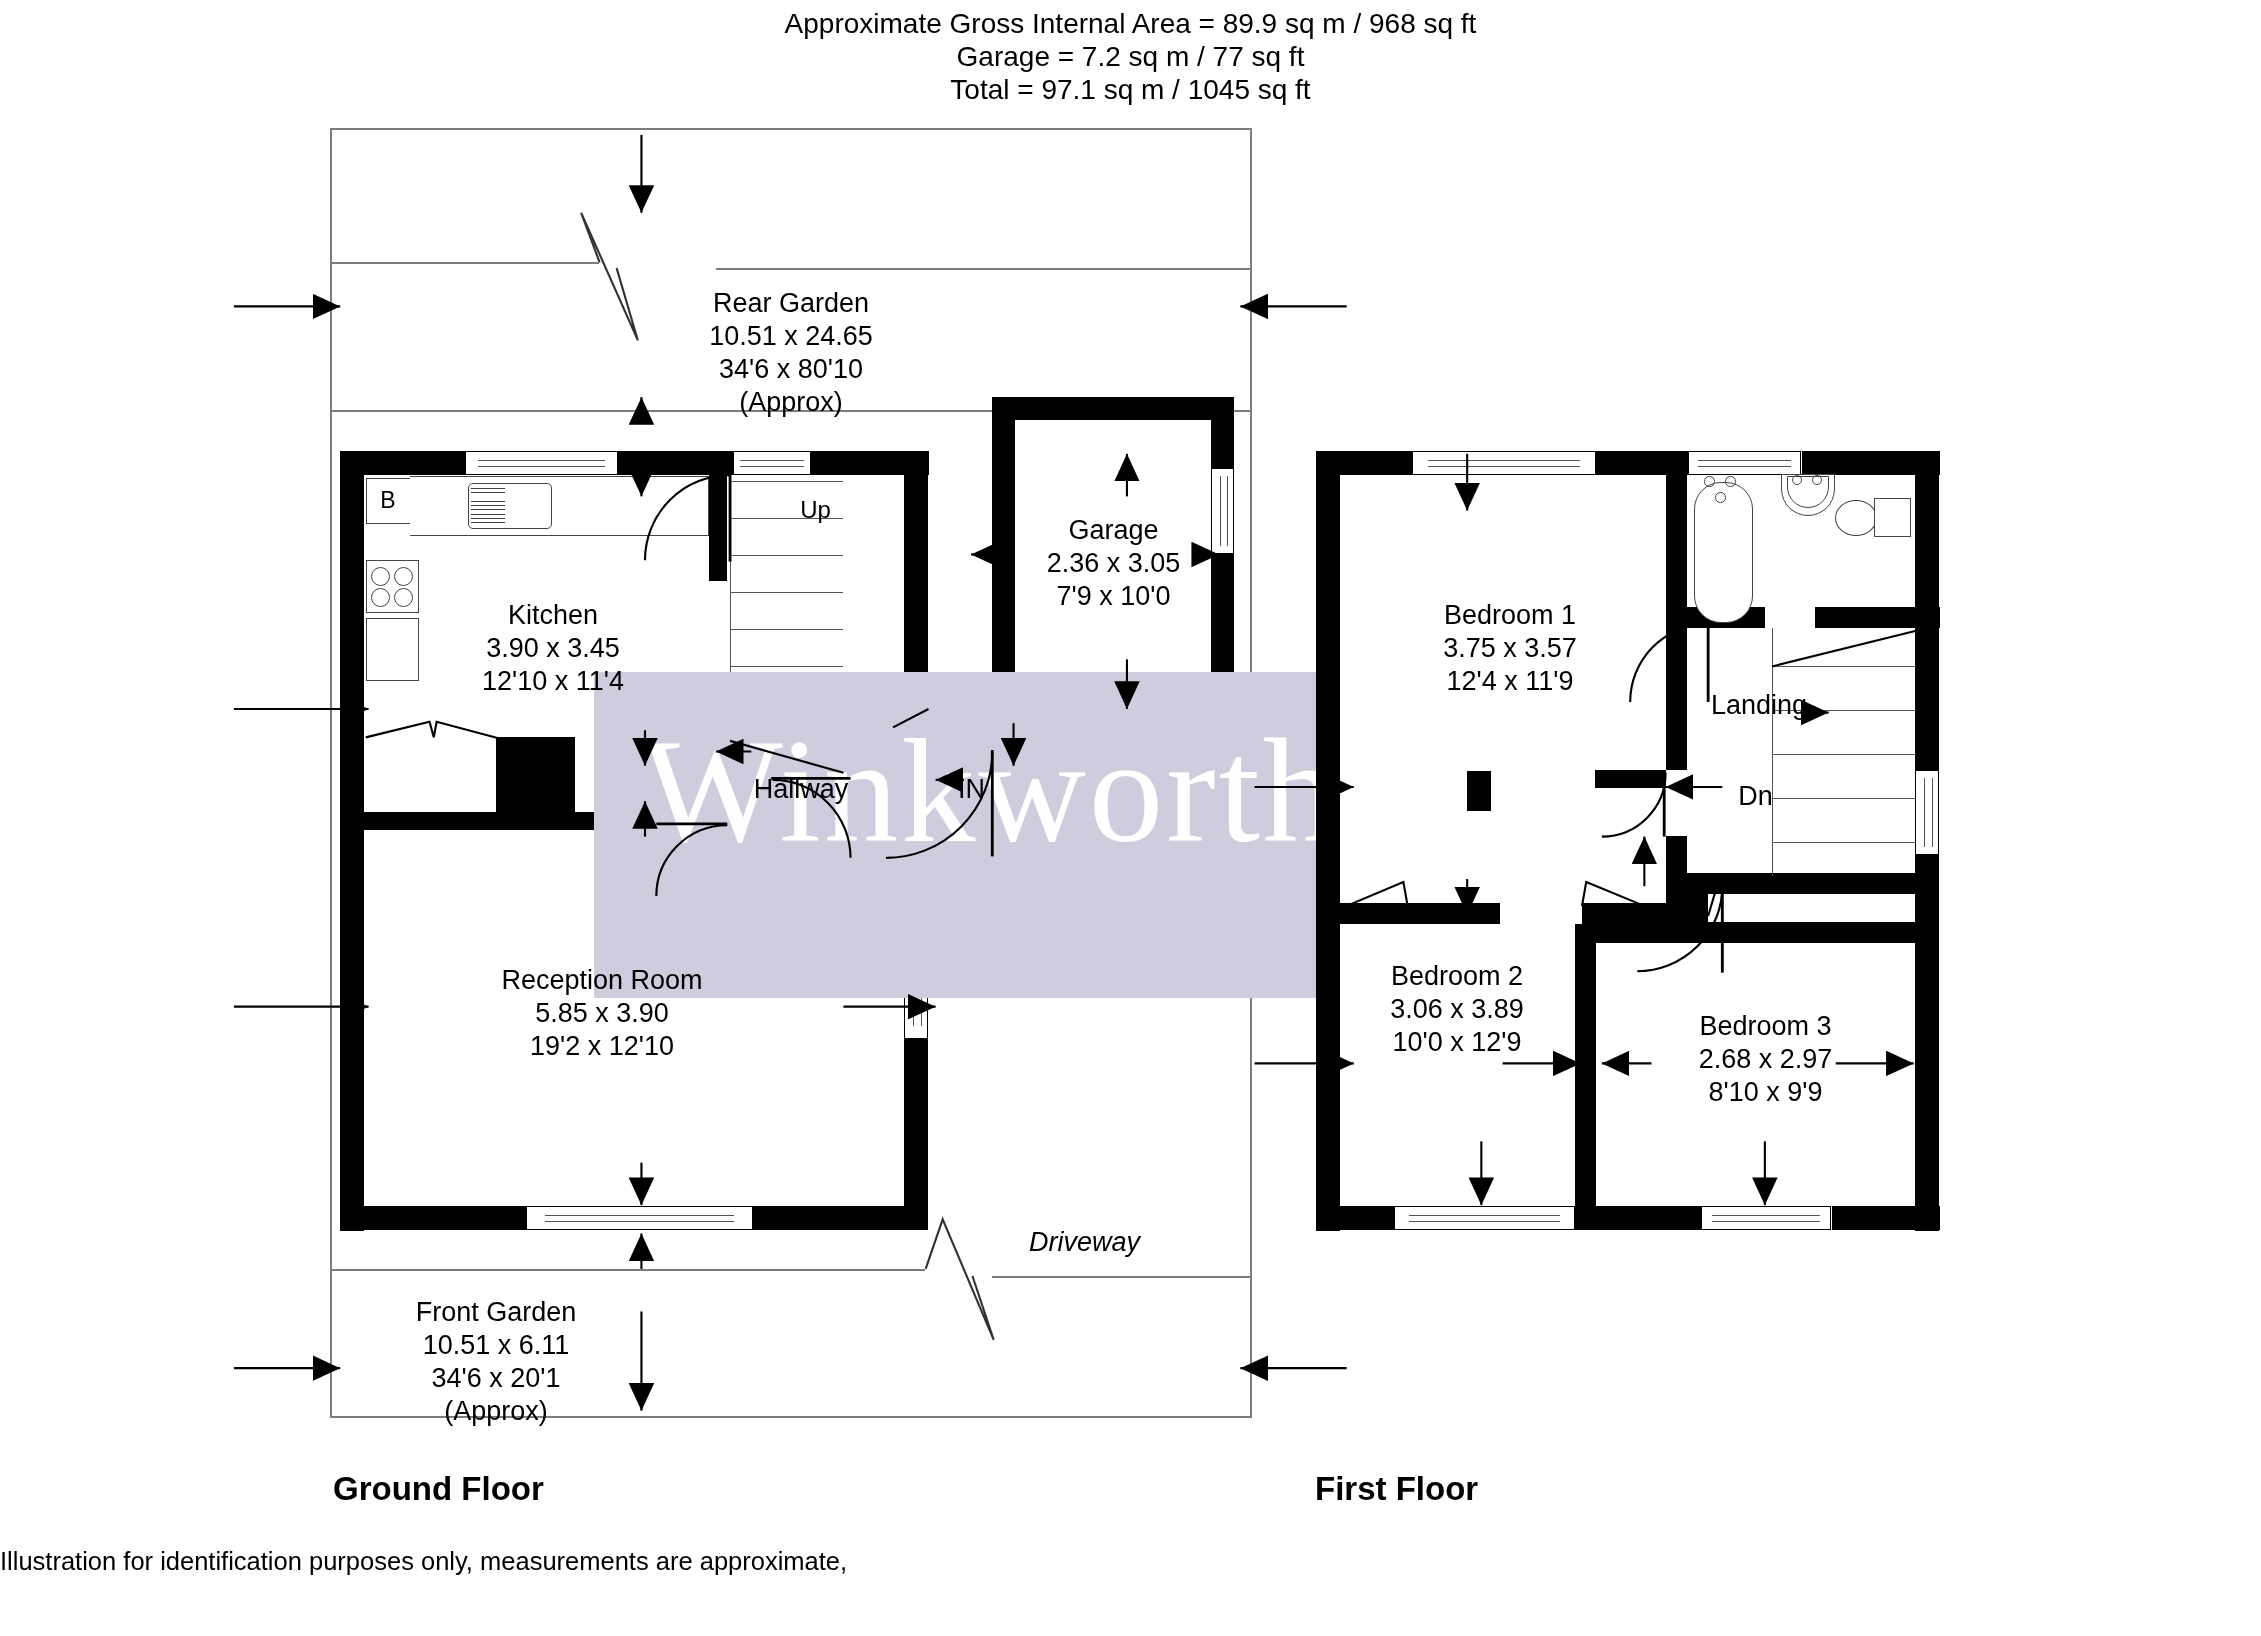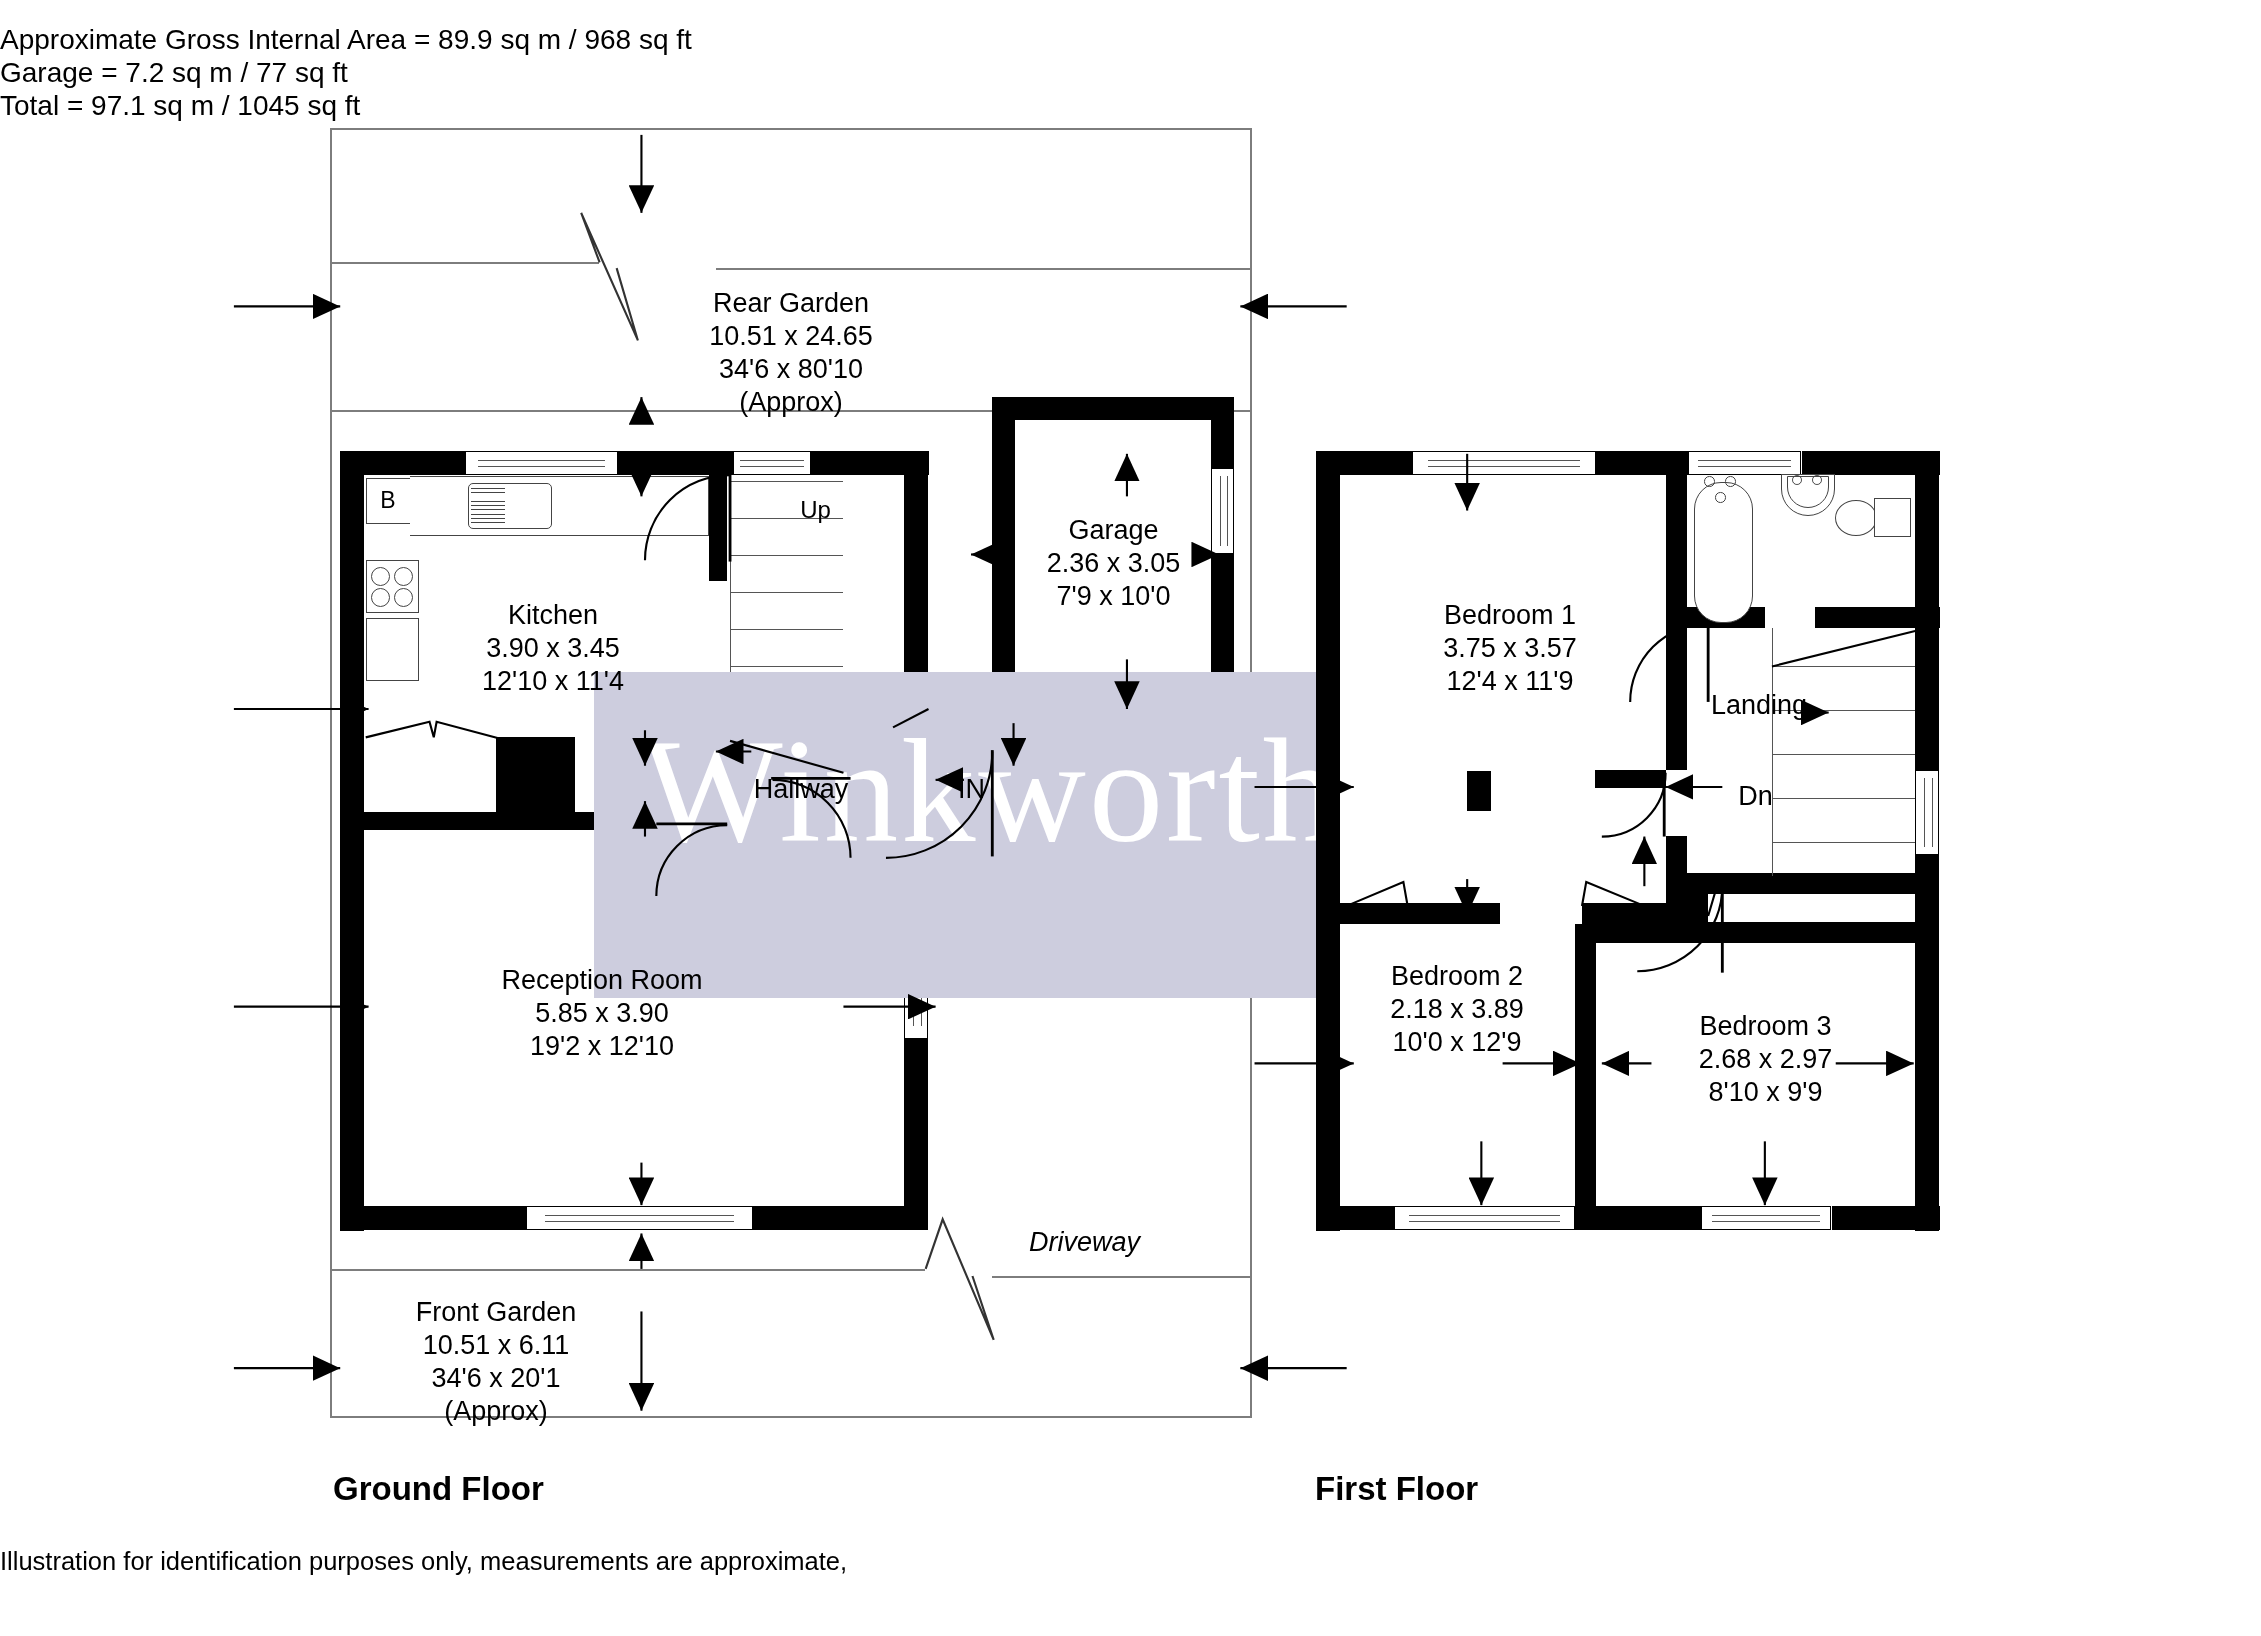--- a/index.html
+++ b/index.html
@@ -1,19 +1,19 @@
 <!DOCTYPE html>
 <html style="font-size:11.3px"><head>
 <meta charset="utf-8">
 <style>
   html,body{margin:0;padding:0;background:#fff;}
   body{width:2261px;height:1637px;position:relative;overflow:hidden;
        font-family:"Liberation Sans","DejaVu Sans",sans-serif;color:#000;}
 
-  .hdr{position:absolute;left:0;right:0;text-align:left;font-size:28px;line-height:1.18;margin-top:16px;}
+  .hdr{position:absolute;left:0;right:0;text-align:center;font-size:28px;line-height:1.18;}
   .hdr div{white-space:nowrap;}
 
   
   .wall{position:absolute;background:#000;}
   .room{position:absolute;background:#fff;}
   .lbl{position:absolute;text-align:center;font-size:27px;line-height:1.22;white-space:nowrap;}
   .lbl.sm{font-size:24px;}
   .win{position:absolute;background:#fff;border:1.4px solid #000;box-sizing:border-box;}
   .win::before{content:"";position:absolute;left:8%;right:8%;top:38%;height:22%;
                border-top:1.4px solid #555;border-bottom:1.4px solid #555;background:#fff;}
@@ -205,21 +205,21 @@
 <div class="lbl" style="left:1720px;top:780px;width:71px;">Dn</div>
 
 <div class="lbl" style="left:1368px;top:599px;width:284px;">
   <div>Bedroom 1</div>
   <div>3.75 x 3.57</div>
   <div>12'4 x 11'9</div>
 </div>
 
 <div class="lbl" style="left:1340px;top:960px;width:234px;">
   <div>Bedroom 2</div>
-  <div>2.18 x 3.89</div>
+  <div>3.06 x 3.89</div>
   <div>10'0 x 12'9</div>
 </div>
 
 <div class="lbl" style="left:1645px;top:1010px;width:241px;">
   <div>Bedroom 3</div>
   <div>2.68 x 2.97</div>
   <div>8'10 x 9'9</div>
 </div>
 
 <svg class="ov" viewBox="0 0 3190 2309">

